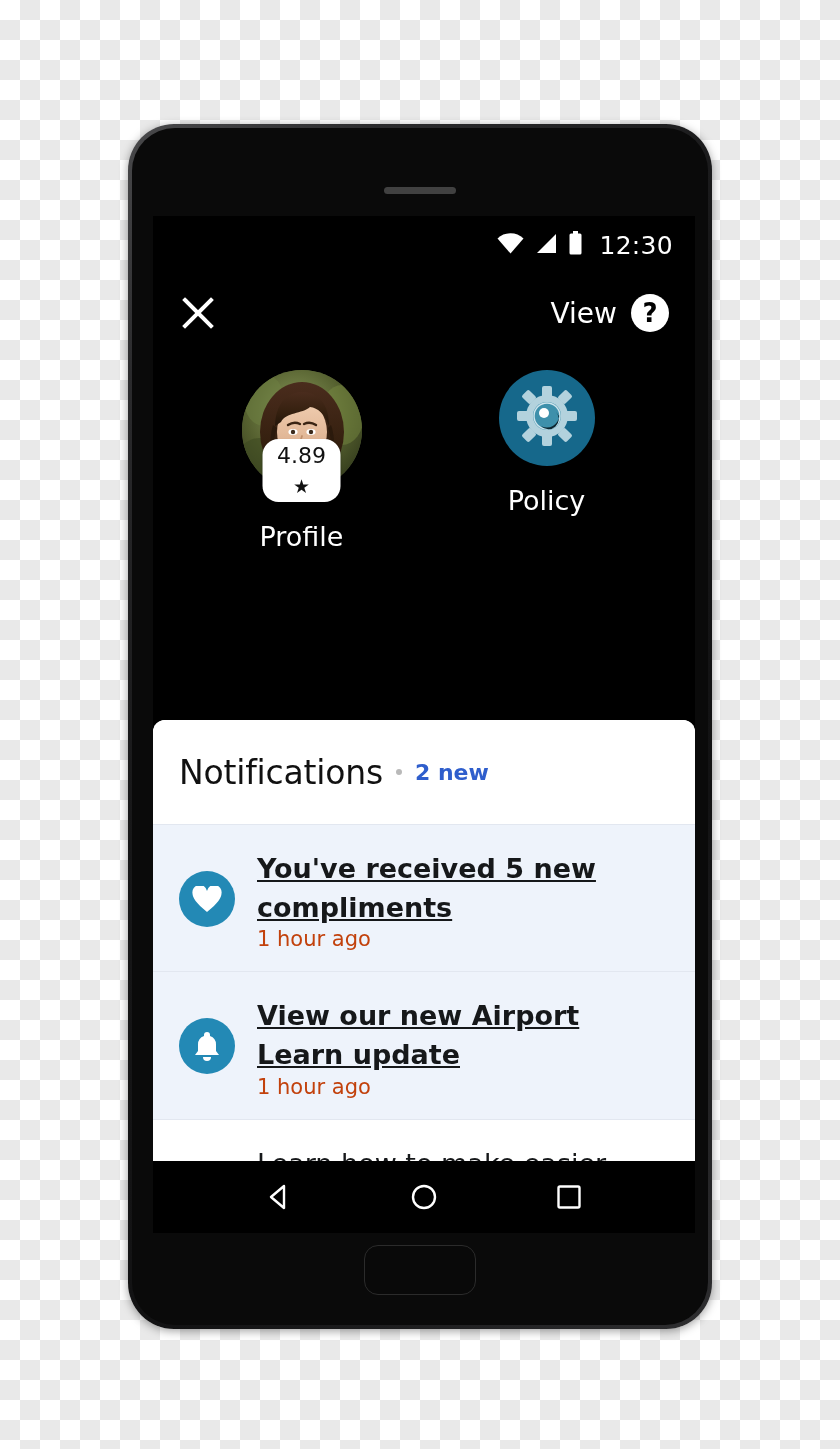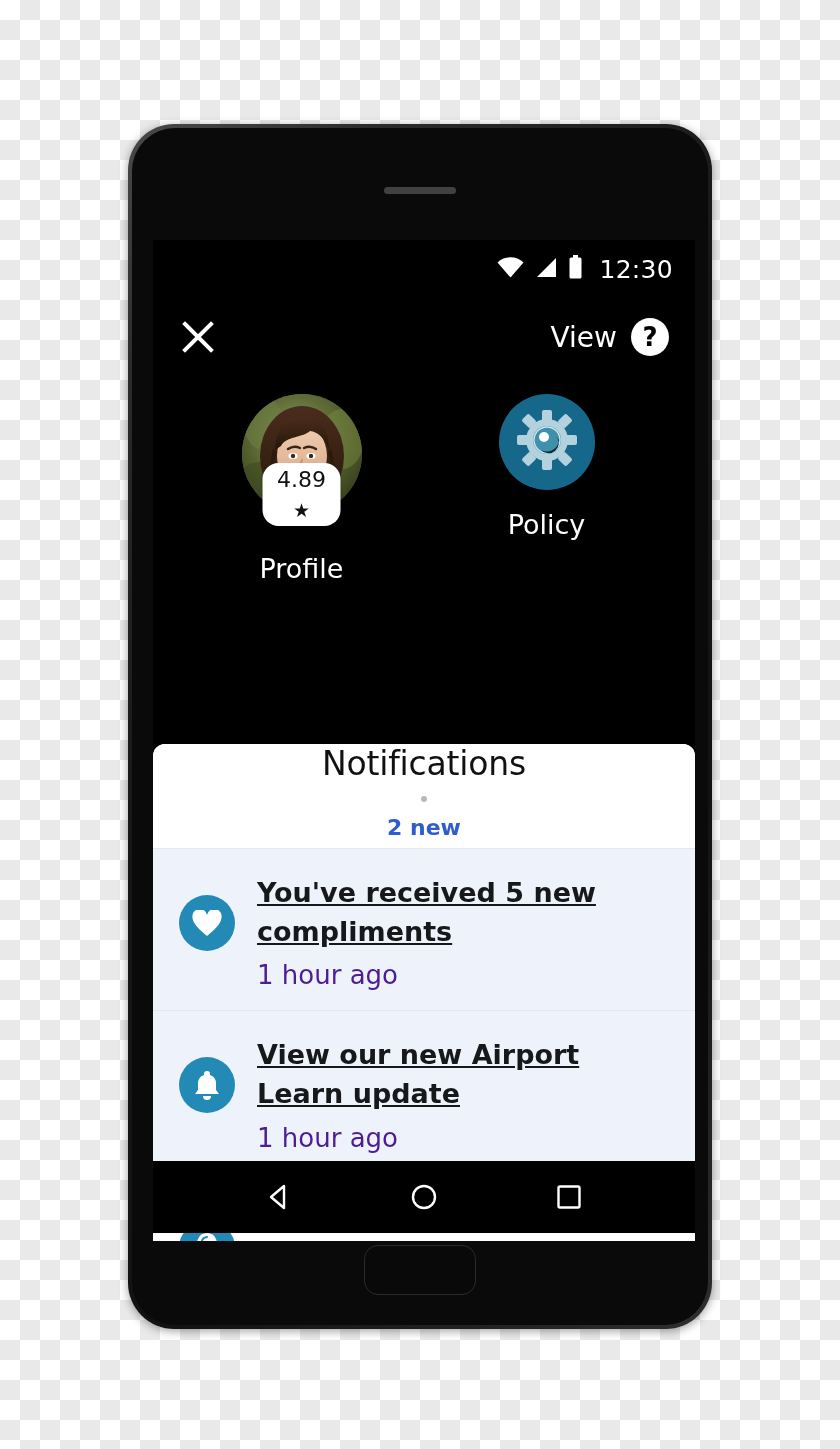--- a/index.html
+++ b/index.html
@@ -44,21 +44,21 @@
   .home-btn {
     position: absolute; left: 50%; transform: translateX(-50%);
     bottom: 30px; width: 112px; height: 50px;
     border: 1px solid #2b2b2b; border-radius: 14px;
     background: #090909;
   }
 
   
   .screen {
     position: absolute;
-    left: 21px; top: 112px;
+    left: 21px; top: 88px;
     width: 542px; height: 1001px;
     background: #000000;
     overflow: hidden;
   }
 
   
   .statusbar {
     height: 58px;
     display: flex; align-items: center; justify-content: flex-end;
     padding: 0 22px 0 0;
@@ -112,36 +112,35 @@
     background: #ffffff; color: #111;
     border-radius: 16px;
     padding: 4px 15px 5px 15px;
     font-size: 22px; font-weight: 500;
     display: flex; align-items: center; gap: 7px;
     white-space: nowrap;
     box-shadow: 0 1px 2px rgba(0,0,0,.25);
     flex-direction: column;
   }
   .rating-badge .star { font-size: 19px; }
-  .profile-label { margin-top: 39px; }
+  .profile-label { margin-top: 31px; }
 
   
   .notif-card {
     position: absolute; left: 0; right: 0; bottom: 0;
     top: 504px;
     background: #ffffff;
     border-radius: 12px 12px 0 0;
     overflow: hidden;
   }
   .notif-head {
     height: 104px;
     display: flex; align-items: center; gap: 13px;
     padding: 0 26px;
     background: #ffffff;
-    flex-direction: column;
   }
   .notif-title { font-size: 33px; color: #111; font-weight: 400; letter-spacing: -.2px; }
   .notif-dot { width: 6px; height: 6px; border-radius: 50%; background: #b9b9b9; display: inline-block; }
   .notif-new { font-size: 22px; font-weight: 700; color: #2f5ecc; }
 
   .notif-row {
     display: flex; align-items: flex-start; gap: 22px;
     padding: 22px 26px 20px 26px;
     border-top: 1px solid #e2e7f0;
     position: relative;
@@ -151,21 +150,21 @@
   .notif-icon {
     width: 56px; height: 56px; border-radius: 50%;
     background: #2389b5;
     flex: 0 0 56px;
     display: flex; align-items: center; justify-content: center;
     margin-top: 24px;
   }
   .notif-body { flex: 1; padding-top: 2px; }
   .notif-text { font-size: 27px; line-height: 1.45; color: #16181a; text-decoration: underline; }
   .notif-text.bold { font-weight: 700; }
-  .notif-time { margin-top: 9px; font-size: 26px; color: #4c1d95; }
+  .notif-time { margin-top: 0; font-size: 21px; color: #c2410c; }
 
   
   .navbar {
     position: absolute; left: 21px; bottom: 92px;
     width: 542px; height: 72px;
     background: #000;
     display: flex; align-items: center; justify-content: space-around;
     padding: 0 54px;
   }
   .nav-btn { width: 44px; height: 44px; display: flex; align-items: center; justify-content: center; }

